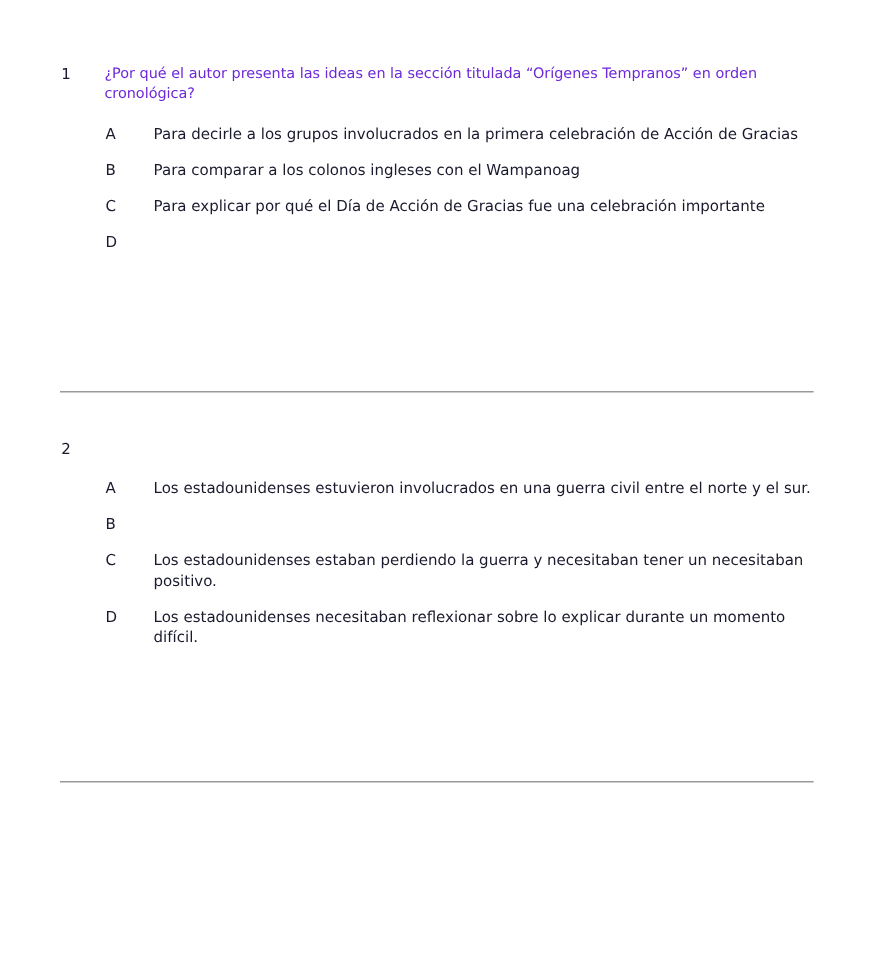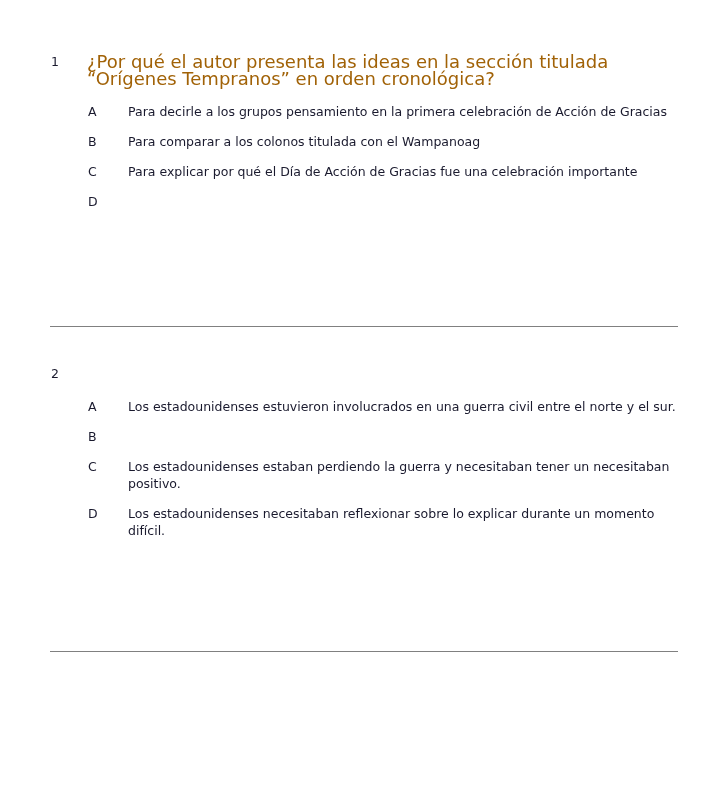--- a/index.html
+++ b/index.html
@@ -38,23 +38,23 @@
   .q-number {
     width: 36px;
     flex: 0 0 36px;
     font-size: 12.5px;
     line-height: 17px;
     color: #1a1a2e;
   }
   .q-text {
     flex: 1 1 auto;
     max-width: 590px;
-    font-size: 18px;
+    font-size: 12px;
     line-height: 17px;
-    color: #a16207;
+    color: #6d28d9;
   }
 
   
   .choices {
     margin-top: 16px;
     padding-left: 88px;
   }
   .choice-row {
     display: flex;
     align-items: flex-start;
@@ -97,26 +97,26 @@
 
     <div class="stem-row">
       <div class="q-number">1</div>
       <div class="q-text">¿Por qué el autor presenta las ideas en la sección titulada “Orígenes Tempranos” en orden cronológica?</div>
     </div>
 
     <div class="choices">
 
       <div class="choice-row">
         <div class="choice-letter">A</div>
-        <div class="choice-text">Para decirle a los grupos pensamiento en la primera celebración de Acción de Gracias</div>
+        <div class="choice-text">Para decirle a los grupos involucrados en la primera celebración de Acción de Gracias</div>
       </div>
 
       <div class="choice-row">
         <div class="choice-letter">B</div>
-        <div class="choice-text">Para comparar a los colonos titulada con el Wampanoag</div>
+        <div class="choice-text">Para comparar a los colonos ingleses con el Wampanoag</div>
       </div>
 
       <div class="choice-row">
         <div class="choice-letter">C</div>
         <div class="choice-text">Para explicar por qué el Día de Acción de Gracias fue una celebración importante</div>
       </div>
 
       <div class="choice-row">
         <div class="choice-letter">D</div>
       </div>

